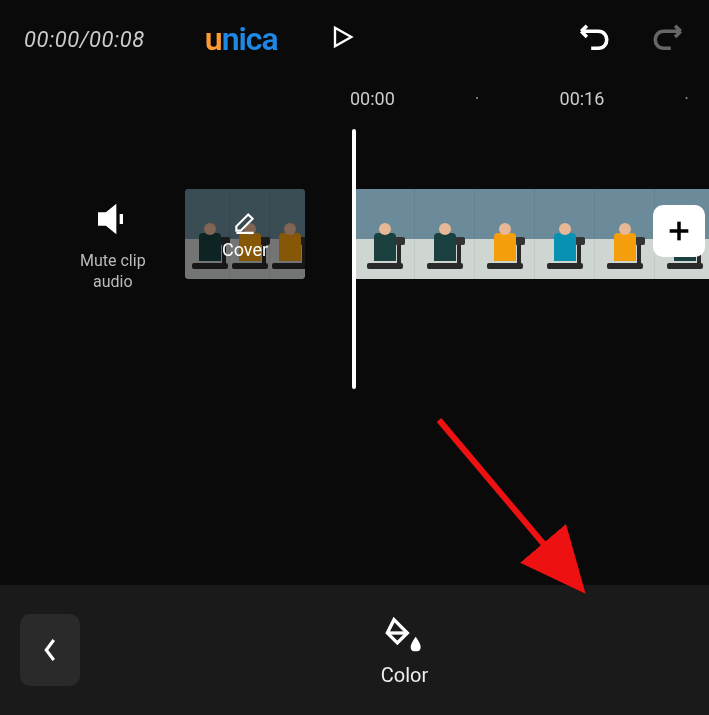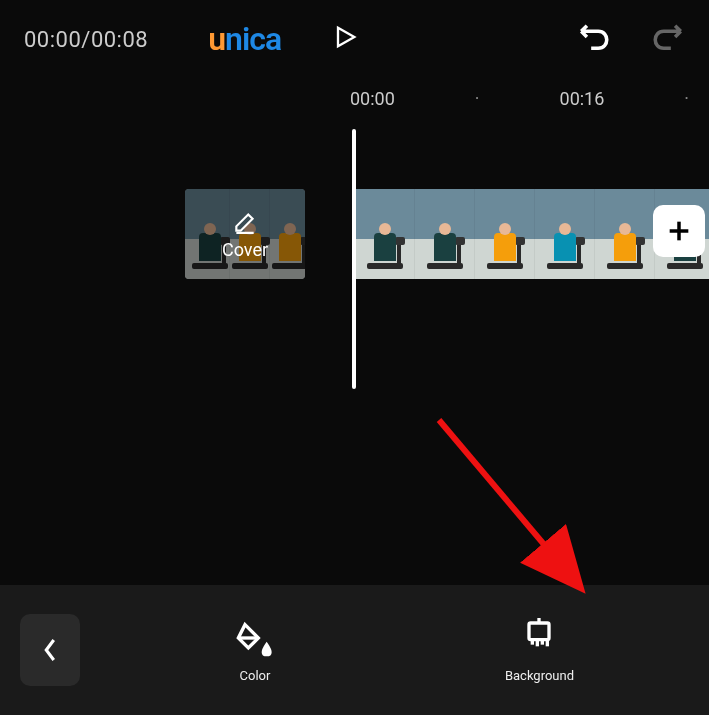--- a/index.html
+++ b/index.html
@@ -15,20 +15,21 @@
     .top-bar {
       display: flex;
       align-items: center;
       padding: 20px 24px;
       gap: 30px;
     }
     .time-display {
       color: #ccc;
       font-size: 22px;
       letter-spacing: 0.5px;
+      font-style: italic;
     }
     .logo {
       font-size: 32px;
       font-weight: 600;
       letter-spacing: -1px;
       margin-left: 30px;
       display: flex;
       align-items: baseline;
     }
     .logo-u { color: #ff9933; }
@@ -240,21 +241,21 @@
     }
     .tool-item {
       display: flex;
       flex-direction: column;
       align-items: center;
       gap: 10px;
     }
     .tool-item svg { width: 40px; height: 40px; }
     .tool-label {
       color: #eee;
-      font-size: 13px;
+      font-size: 20px;
     }
     .cover-people {
       position: absolute;
       inset: 0;
     }
   </style>
 </head>
 <body>
 
 <div class="top-bar">
@@ -289,20 +290,30 @@
 
 <div class="ruler">
   <span>00:00</span>
   <span class="ruler-tick">·</span>
   <span>00:16</span>
   <span class="ruler-tick">·</span>
 </div>
 
 <div class="timeline-area">
 
+  <div class="mute-section">
+    <svg viewBox="0 0 24 24" fill="none" stroke="#fff" stroke-width="2">
+      <path d="M4 9 L4 15 L8 15 L13 19 L13 5 L8 9 Z" fill="#fff"></path>
+      <line x1="17" y1="9" x2="17" y2="15"></line>
+    </svg>
+    <div class="mute-label">
+      <div>Mute clip</div>
+      <div>audio</div>
+    </div>
+  </div>
 
   <div class="cover-thumb">
     <div class="cover-thumb-bg">
       <div class="cover-people">
         <div class="clip-frame" style="position:absolute;left:5px;width:40px;height:100%;">
           <div class="treadmill"></div>
           <div class="person-body p-dark"></div>
           <div class="person-head"></div>
         </div>
         <div class="clip-frame" style="position:absolute;left:45px;width:40px;height:100%;">
@@ -386,25 +397,14 @@
   </div>
   <div class="tool-items">
     <div class="tool-item">
       <svg viewBox="0 0 24 24" fill="none" stroke="#fff" stroke-width="2">
         <path d="M6 4 L14 12 L8 18 L2 12 Z"></path>
         <path d="M2 12 L14 12"></path>
         <path d="M19 16 C19 16 17 19 17 20.5 C17 21.5 18 22 19 22 C20 22 21 21.5 21 20.5 C21 19 19 16 19 16 Z" fill="#fff"></path>
       </svg>
       <div class="tool-label">Color</div>
     </div>
-    <div class="tool-item">
-      <svg viewBox="0 0 24 24" fill="none" stroke="#fff" stroke-width="2">
-        <rect x="6" y="3" width="12" height="10" rx="1"></rect>
-        <line x1="8" y1="13" x2="8" y2="16"></line>
-        <line x1="11" y1="13" x2="11" y2="17"></line>
-        <line x1="14" y1="13" x2="14" y2="16"></line>
-        <line x1="17" y1="13" x2="17" y2="17"></line>
-        <line x1="12" y1="3" x2="12" y2="0"></line>
-      </svg>
-      <div class="tool-label">Background</div>
-    </div>
   </div>
 </div>
 
 </body></html>

